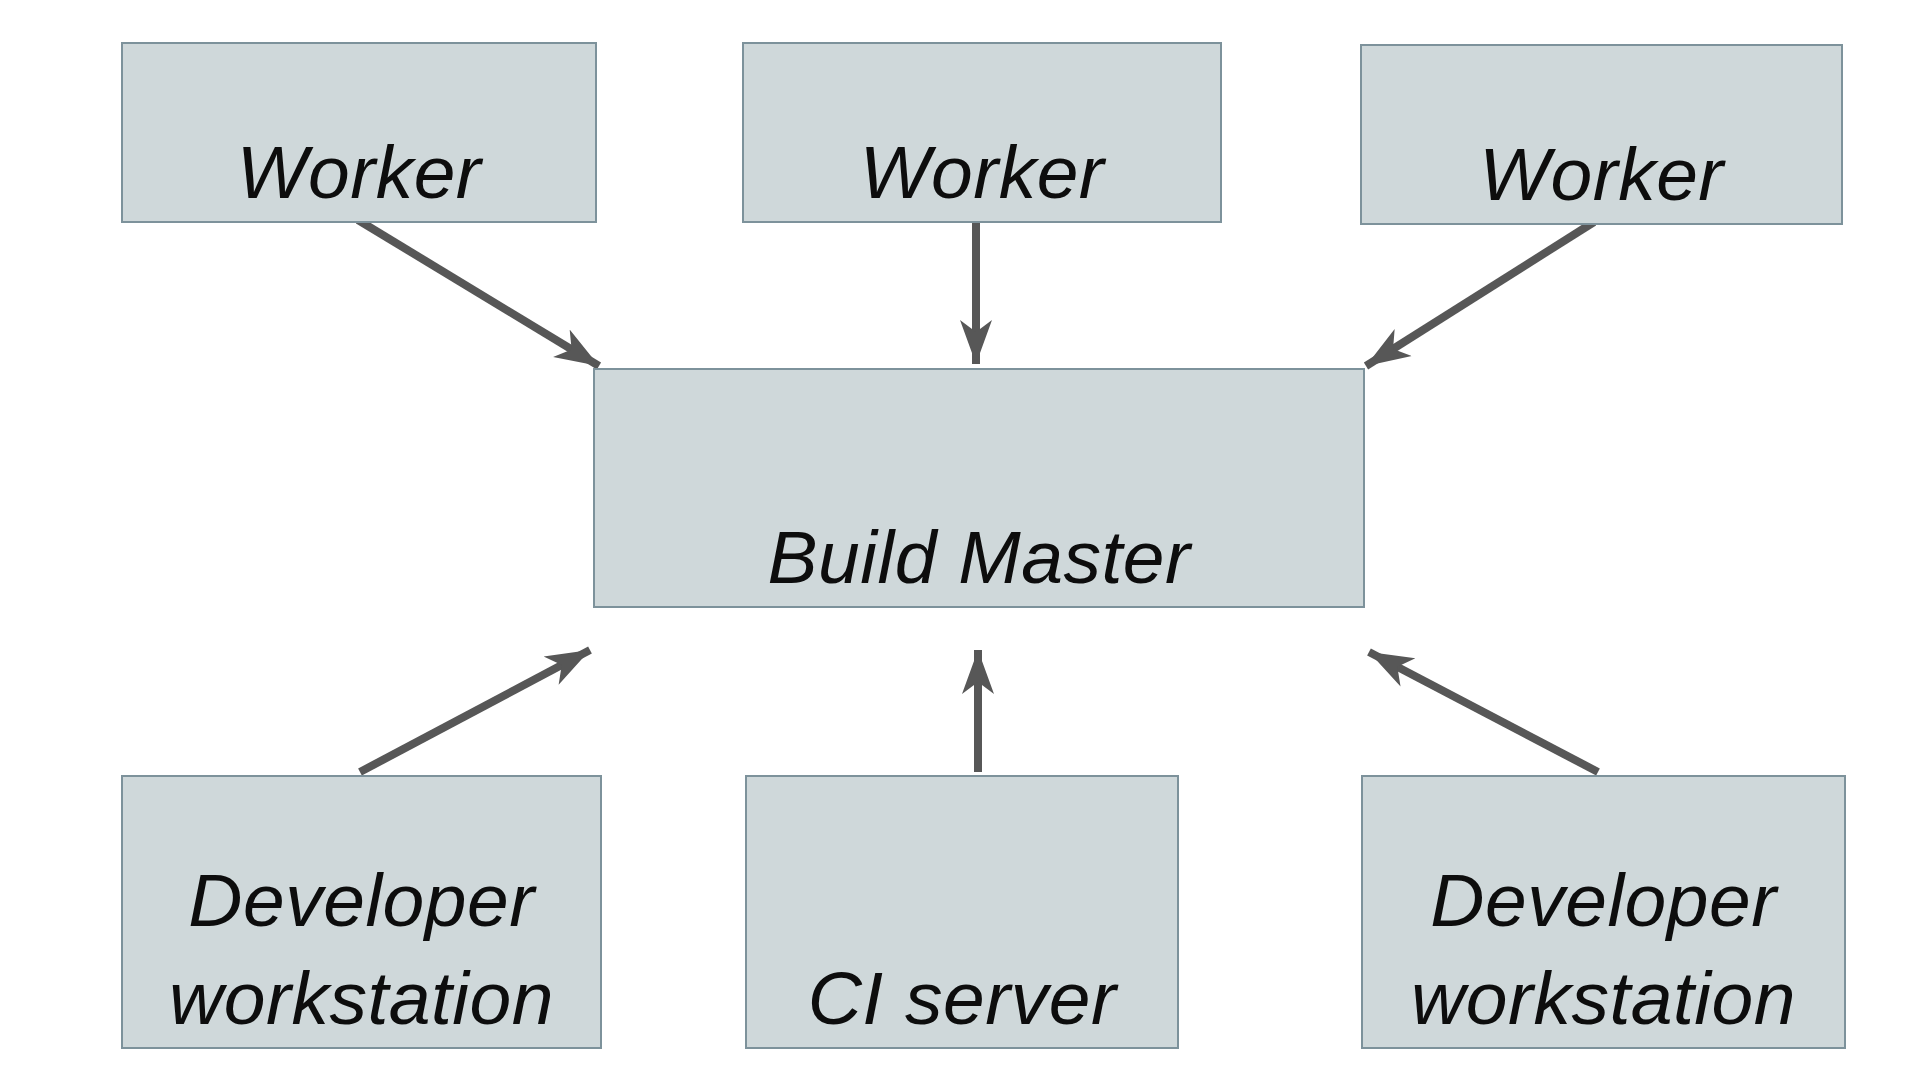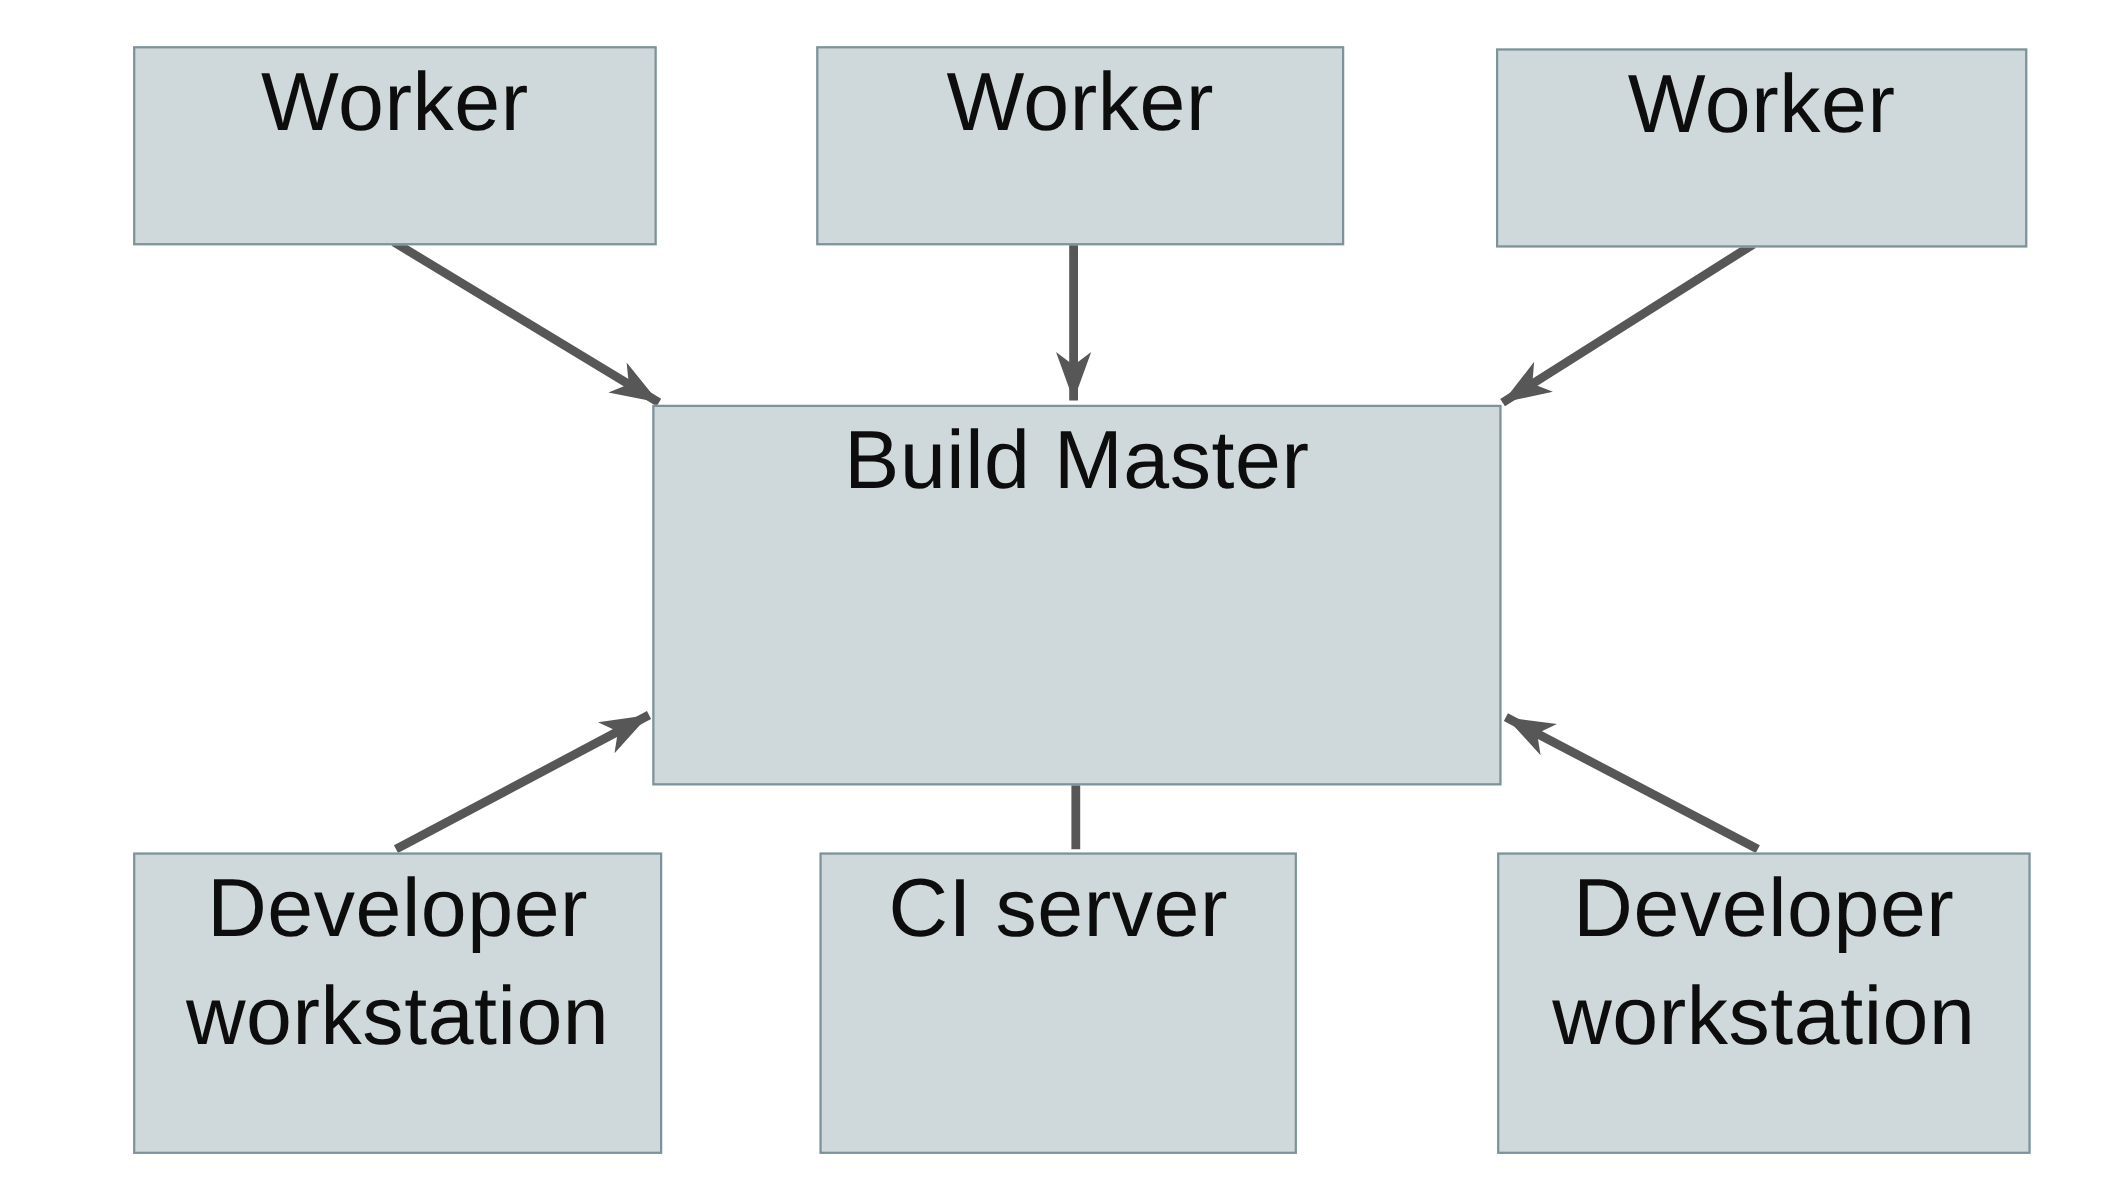--- a/index.html
+++ b/index.html
@@ -14,35 +14,36 @@
     background: #ffffff;
     font-family: "Liberation Sans", "DejaVu Sans", sans-serif;
     overflow: hidden;
   }
   .node {
     position: absolute;
     box-sizing: border-box;
     background: #cfd8da;
     border: 2px solid #7d929b;
     display: flex;
-    align-items: flex-start;
+    align-items: flex-end;
     justify-content: center;
     text-align: center;
     color: #0d0d0d;
     font-size: 75px;
     line-height: 1.3;
     padding: 0 18px;
     letter-spacing: 0.5px;
+    font-style: italic;
   }
   
   .node.worker-1 { left: 121px; top: 42px;  width: 476px; height: 181px; }
   .node.worker-2 { left: 742px; top: 42px;  width: 480px; height: 181px; }
   .node.worker-3 { left: 1360px; top: 44px; width: 483px; height: 181px; }
   
-  .node.build-master { left: 593px; top: 368px; width: 772px; height: 346px; }
+  .node.build-master { left: 593px; top: 368px; width: 772px; height: 240px; }
   
   .node.dev-left  { left: 121px;  top: 775px; width: 481px; height: 274px; }
   .node.ci-server { left: 745px;  top: 775px; width: 434px; height: 274px; }
   .node.dev-right { left: 1361px; top: 775px; width: 485px; height: 274px; }
 
   svg.arrows {
     position: absolute;
     left: 0; top: 0;
     width: 1910px;
     height: 1090px;

